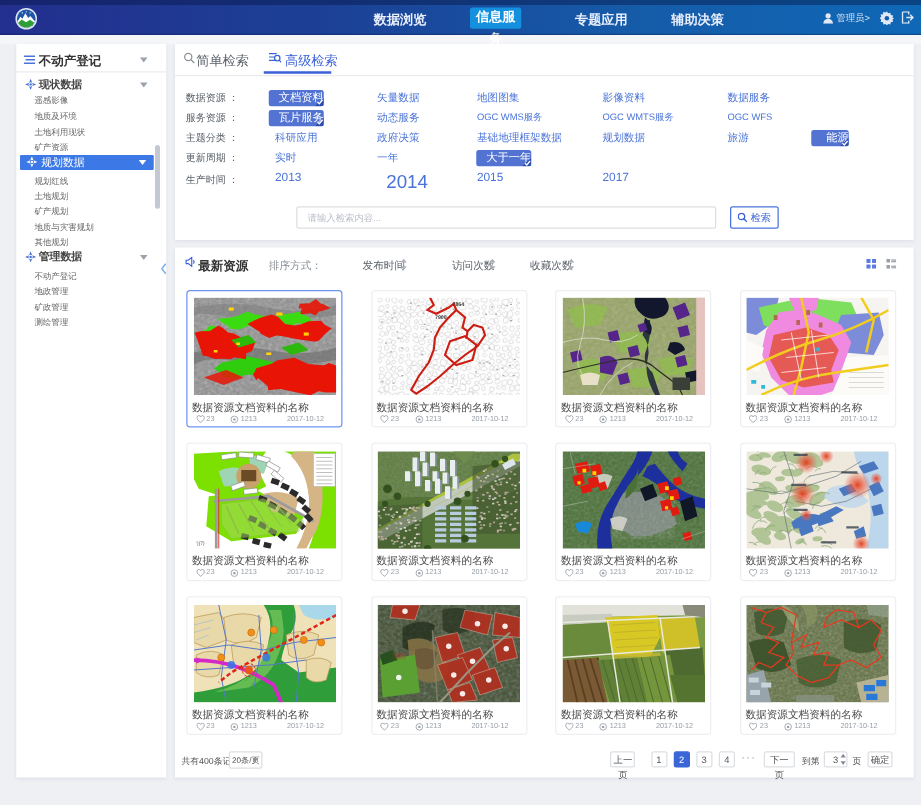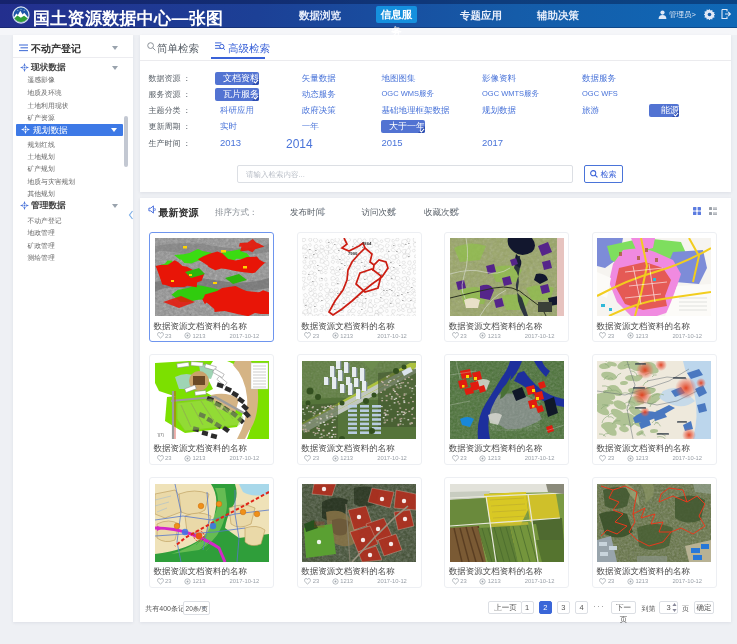--- a/index.html
+++ b/index.html
@@ -58,21 +58,20 @@
 <svg class="abs" style="left:12px;top:6px" width="18" height="18" viewBox="0 0 20 20">
  <circle cx="10" cy="10" r="9.6" fill="#dde6f2"></circle>
  <circle cx="10" cy="10" r="8.3" fill="#1e55a8"></circle>
  <path d="M2.2,12.5 L4.8,8.2 L6.6,10 L9.2,5.2 L11.8,9.4 L13.6,7.6 L17.8,12.5 a8.3,8.3 0 0 1 -15.6,0z" fill="#fff"></path>
  <path d="M2.8,13.6 a8.3,8.3 0 0 0 14.4,0 L13.4,10.8 L9.8,13 L6,10.6z" fill="#2e9e38"></path>
  <circle cx="6.5" cy="4.8" r=".55" fill="#fff"></circle>
       <circle cx="10" cy="3.8" r=".55" fill="#fff"></circle>
       <circle cx="13.5" cy="4.8" r=".55" fill="#fff"></circle>
 </svg>
 
-<div id="hdrtitle">国土资源数据中心—张图</div>
 <div class="nav" style="left:299px">数据浏览</div>
 <div id="navsel">信息服务</div>
 <div class="nav" style="left:460px">专题应用</div>
 <div class="nav" style="left:537px">辅助决策</div>
 <svg class="abs" style="left:658px;top:10px" width="9" height="9" viewBox="0 0 9 9">
       <circle cx="4.5" cy="2.6" r="2.1" fill="#dfe8f6"></circle>
       <path d="M0.6,9 a3.9,3.9 0 0 1 7.8,0z" fill="#dfe8f6"></path>
     </svg>
 <div id="admin">管理员&gt;</div>
 <svg class="abs" style="left:704px;top:9px" width="11" height="11" viewBox="0 0 11 11">
@@ -176,21 +175,21 @@
 <div class="fopt" style="left:582px;top:105.1px">旅游</div>
 <div class="fbtn" style="left:649px;top:104.1px;width:30px;height:13px;line-height:13px">能源<i></i><svg width="6" height="5" viewBox="0 0 7 6">
       <path d="M1 3l1.8 1.8L6 1" stroke="#fff" stroke-width="1.3" fill="none"></path>
     </svg></div>
 <div class="fopt" style="left:220px;top:121.4px">实时</div>
 <div class="fopt" style="left:301.7px;top:121.4px">一年</div>
 <div class="fbtn" style="left:381px;top:120.4px;width:44px;height:13px;line-height:13px">大于一年<i></i><svg width="6" height="5" viewBox="0 0 7 6">
       <path d="M1 3l1.8 1.8L6 1" stroke="#fff" stroke-width="1.3" fill="none"></path>
     </svg></div>
 <div class="fopt" style="left:220px;top:137.2px;font-size:9.5px">2013</div>
-<div class="fopt" style="left:286px;top:137.2px;font-size:12px">2014</div>
+<div class="fopt" style="left:309px;top:137.2px;font-size:15px">2014</div>
 <div class="fopt" style="left:381.5px;top:137.2px;font-size:9.5px">2015</div>
 <div class="fopt" style="left:482px;top:137.2px;font-size:9.5px">2017</div>
 <div id="sinput">请输入检索内容...</div>
 <div id="sbtn"><svg style="vertical-align:-1px" width="8" height="8" viewBox="0 0 10 10">
       <circle cx="4" cy="4" r="3.2" stroke="#3a62d8" stroke-width="1.3" fill="none"></circle>
       <line x1="6.5" y1="6.5" x2="9.3" y2="9.3" stroke="#3a62d8" stroke-width="1.3"></line>
     </svg> 检索</div>
 <div id="lpanel"></div>
 <svg class="abs" style="left:148px;top:205px" width="9" height="9" viewBox="0 0 10 10">
     <path d="M1 3.5v3h2l3 2.5v-8L3 3.5z" fill="none" stroke="#3a62d8" stroke-width="1"></path>
@@ -1649,21 +1648,21 @@
           <circle cx="5" cy="5" r="3.8" fill="none" stroke="#9aa0a8" stroke-width="1"></circle>
           <circle cx="5" cy="5" r="1.4" fill="#9aa0a8"></circle>
         </svg>
         <span class="n2">1213</span>
         <span class="dt">2017-10-12</span>
       </div>
 </div>
   </div>
 <div class="ptxt" style="left:145.3px">共有400条记录</div>
 <div class="pg" style="left:182.6px;top:600.5px;width:27px;height:14px;line-height:13px;font-size:6.5px;white-space:nowrap;text-align:left;padding-left:2px">20条/页<i style="position:absolute;right:3px;top:5.5px;width:0;height:0;border-left:2.5px solid transparent;border-right:2.5px solid transparent;border-top:3px solid #8892a0"></i></div>
-<div class="pg" style="left:488.4px;width:34px">上一页</div>
+<div class="pg" style="left:488.4px;width:20px">上一页</div>
 <div class="pg" style="left:520.6px;width:13px">1</div>
 <div class="pg on" style="left:538.8px;width:13px">2</div>
 <div class="pg" style="left:556.9px;width:13px">3</div>
 <div class="pg" style="left:575px;width:13px">4</div>
 <div class="ptxt" style="left:593px;top:601px;color:#999;font-size:9px;letter-spacing:1px">···</div>
 <div class="pg" style="left:611.4px;width:24.2px">下一页</div>
 <div class="ptxt" style="left:641.6px">到第</div>
 <div class="pg" style="left:659px;width:19px">3</div>
 <svg class="abs" style="left:672px;top:603px" width="5" height="9" viewBox="0 0 5 9">
     <path d="M2.5 0L4.6 3H0.4z" fill="#889"></path>

